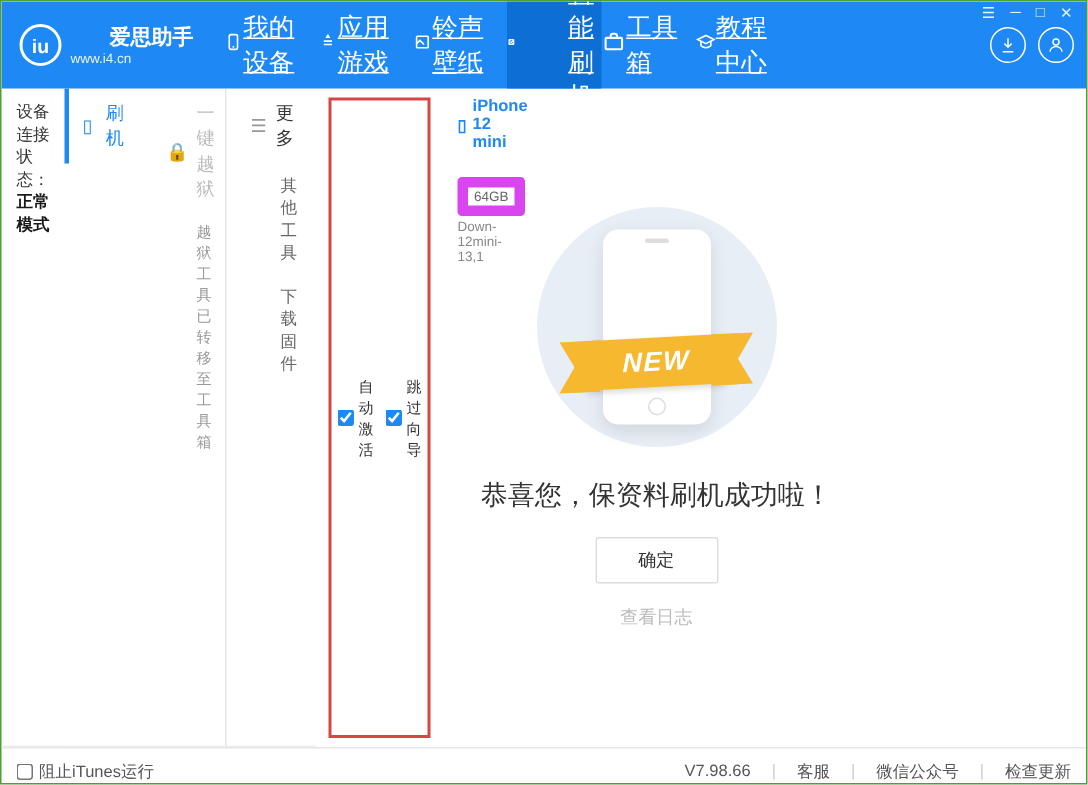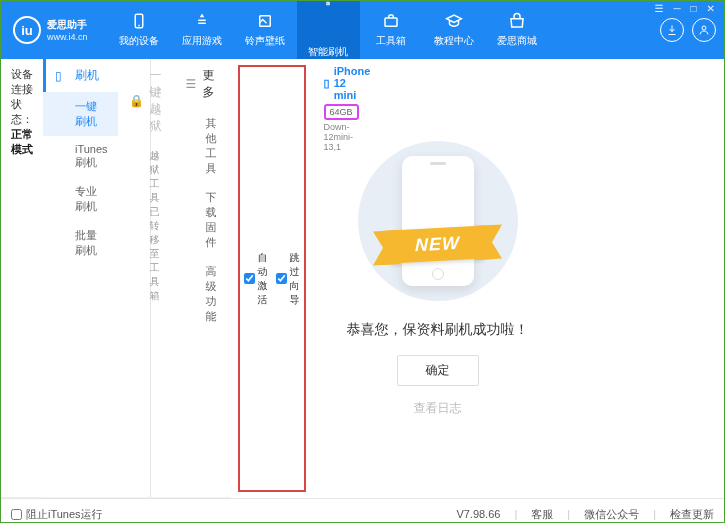--- a/index.html
+++ b/index.html
@@ -2,25 +2,25 @@
 <html><head>
   <meta charset="utf-8">
   <style>
     * { margin: 0; padding: 0; box-sizing: border-box; font-family: "Microsoft YaHei", Arial, sans-serif; }
     body { width: 725px; height: 523px; border: 1px solid #4aa030; background: #fff; overflow: hidden; }
     
     .header { background: #1e88f5; height: 58px; display: flex; align-items: center; color: #fff; position: relative; }
     .logo-section { display: flex; align-items: center; padding: 0 12px; }
     .logo-icon { width: 28px; height: 28px; border: 2px solid #fff; border-radius: 50%; display: flex; align-items: center; justify-content: center; font-weight: bold; font-size: 13px; }
     .brand { margin-left: 6px; }
-    .brand-name { font-size: 10px; font-weight: bold; }
+    .brand-name { font-size: 14px; font-weight: bold; margin-left: 26px; }
     .brand-url { font-size: 9px; opacity: 0.9; }
     
     .nav-tabs { display: flex; height: 100%; margin-left: 8px; }
-    .nav-tab { width: 63px; display: flex; flex-direction: column; align-items: center; justify-content: center; font-size: 10px; cursor: pointer; }
+    .nav-tab { width: 63px; display: flex; align-items: center; justify-content: center; font-size: 17px; cursor: pointer; text-decoration: underline; }
     .nav-tab.active { background: #0d6fd4; gap: 35px; }
     .nav-icon { width: 18px; height: 18px; margin-bottom: 4px; }
     
     .header-right { position: absolute; right: 8px; top: 0; display: flex; align-items: center; height: 100%; gap: 8px; }
     .win-controls { position: absolute; right: 6px; top: 2px; display: flex; gap: 4px; font-size: 10px; }
     .win-btn { padding: 0 3px; cursor: pointer; opacity: 0.9; }
     .circle-btn { width: 24px; height: 24px; border: 1.5px solid #fff; border-radius: 50%; display: flex; align-items: center; justify-content: center; cursor: pointer; }
     
     .body { display: flex; height: calc(100% - 58px - 24px); }
     
@@ -39,34 +39,34 @@
     .side-item { padding: 7px 10px 7px 32px; color: #666; font-size: 11px; cursor: pointer; }
     .side-item.active { background: #e8f2ff; color: #1e88f5; }
     .side-note { padding: 6px 10px 6px 32px; color: #999; font-size: 10px; line-height: 1.4; }
     
     .checkboxes { border: 2px solid #d94545; margin: 6px 8px; padding: 18px 4px; display: flex; gap: 8px; font-size: 10px; }
     .cb { display: flex; align-items: center; gap: 3px; color: #333; }
     .cb input { accent-color: #1e88f5; width: 11px; height: 11px; }
     
     .device { padding: 6px 10px; font-size: 11px; }
     .device-name { color: #1e88f5; font-weight: bold; display: flex; align-items: center; gap: 4px; }
-    .device-badge { display: inline-block; border: 2px solid #d946ef; border-radius: 3px; padding: 1px 4px; font-size: 9px; color: #666; margin-top: 3px; }
+    .device-badge { display: inline-block; border: 7px solid #d946ef; border-radius: 3px; padding: 1px 4px; font-size: 9px; color: #666; margin-top: 17px; }
     .device-ver { font-size: 9px; color: #888; margin-top: 2px; }
     
     .main { flex: 1; display: flex; flex-direction: column; align-items: center; justify-content: center; position: relative; }
     .illustration { width: 160px; height: 160px; position: relative; background: #e8eef5; border-radius: 50%; display: flex; align-items: center; justify-content: center; margin-bottom: 20px; }
     .phone { width: 72px; height: 130px; background: #fff; border-radius: 10px; box-shadow: 0 4px 12px rgba(0,0,0,0.1); position: relative; }
     .phone::before { content: ''; position: absolute; top: 6px; left: 50%; transform: translateX(-50%); width: 16px; height: 3px; background: #ddd; border-radius: 2px; }
     .phone::after { content: ''; position: absolute; bottom: 6px; left: 50%; transform: translateX(-50%); width: 10px; height: 10px; border: 1px solid #ddd; border-radius: 50%; }
     .ribbon { position: absolute; background: #f5b82e; color: #fff; font-weight: bold; font-size: 18px; padding: 6px 24px; transform: skewY(-3deg); box-shadow: 0 2px 4px rgba(0,0,0,0.15); bottom: 40px; letter-spacing: 1px; font-family: Arial; font-style: italic; }
     .ribbon::before, .ribbon::after { content: ''; position: absolute; top: 0; width: 0; height: 0; border: 17px solid #f5b82e; }
     .ribbon::before { left: -18px; border-left-color: transparent; border-left-width: 10px; }
     .ribbon::after { right: -18px; border-right-color: transparent; border-right-width: 10px; }
     
-    .success-text { font-size: 14px; color: #333; margin-bottom: 16px; }
+    .success-text { font-size: 18px; color: #333; margin-bottom: 16px; }
     .confirm-btn { border: 1px solid #ddd; background: #fff; padding: 6px 28px; font-size: 12px; color: #333; cursor: pointer; border-radius: 2px; margin-bottom: 14px; }
     .view-log { font-size: 12px; color: #bbb; cursor: pointer; }
     
     .footer { height: 24px; border-top: 1px solid #e5e5e5; display: flex; align-items: center; font-size: 11px; color: #555; padding: 15px 10px; }
     .footer-left { display: flex; align-items: center; gap: 4px; }
     .footer-left input { width: 11px; height: 11px; }
     .footer-right { margin-left: auto; display: flex; gap: 14px; align-items: center; justify-content: space-between; }
     .footer-right span { cursor: pointer; }
     .footer-right .sep { color: #ccc; cursor: default; }
   </style>
@@ -116,27 +116,20 @@
         </svg>
       <span>工具箱</span>
     </div>
     <div class="nav-tab">
       <svg class="nav-icon" viewBox="0 0 24 24" fill="none" stroke="#fff" stroke-width="2">
           <path d="M2 9l10-5 10 5-10 5z"></path>
           <path d="M6 11v5c0 1 3 3 6 3s6-2 6-3v-5"></path>
         </svg>
       <span>教程中心</span>
     </div>
-    <div class="nav-tab">
-      <svg class="nav-icon" viewBox="0 0 24 24" fill="none" stroke="#fff" stroke-width="2">
-          <path d="M4 9h16l-1 11H5z"></path>
-          <path d="M8 9V6a4 4 0 0 1 8 0v3"></path>
-        </svg>
-      <span>爱思商城</span>
-    </div>
   </div>
   <div class="win-controls">
     <span class="win-btn">☰</span>
     <span class="win-btn">─</span>
     <span class="win-btn">□</span>
     <span class="win-btn">✕</span>
   </div>
   <div class="header-right">
     <div class="circle-btn">
       <svg width="12" height="12" viewBox="0 0 24 24" fill="none" stroke="#fff" stroke-width="2">
@@ -156,45 +149,38 @@
   <div class="sidebar">
     <div class="status-bar">
       <span>设备连接状态：</span><span class="status-val">正常模式</span>
     </div>
 
     <div class="side-group">
       <div class="side-header active">
         <span class="icon">▯</span>
         <span>刷机</span>
       </div>
-      <div class="side-items">
-        <div class="side-item active">一键刷机</div>
-        <div class="side-item">iTunes刷机</div>
-        <div class="side-item">专业刷机</div>
-        <div class="side-item">批量刷机</div>
-      </div>
     </div>
 
     <div class="side-group">
       <div class="side-header disabled">
         <span class="icon">🔒</span>
         <span>一键越狱</span>
       </div>
       <div class="side-note">越狱工具已转移至工具箱</div>
     </div>
 
     <div class="side-group">
       <div class="side-header">
         <span class="icon">☰</span>
         <span>更多</span>
       </div>
       <div class="side-items">
         <div class="side-item">其他工具</div>
         <div class="side-item">下载固件</div>
-        <div class="side-item">高级功能</div>
       </div>
     </div>
 
     <div style="flex:1"></div>
 
     <div class="checkboxes">
       <label class="cb">
           <input type="checkbox" checked="" style="">
           <span>自动激活</span>
         </label>

